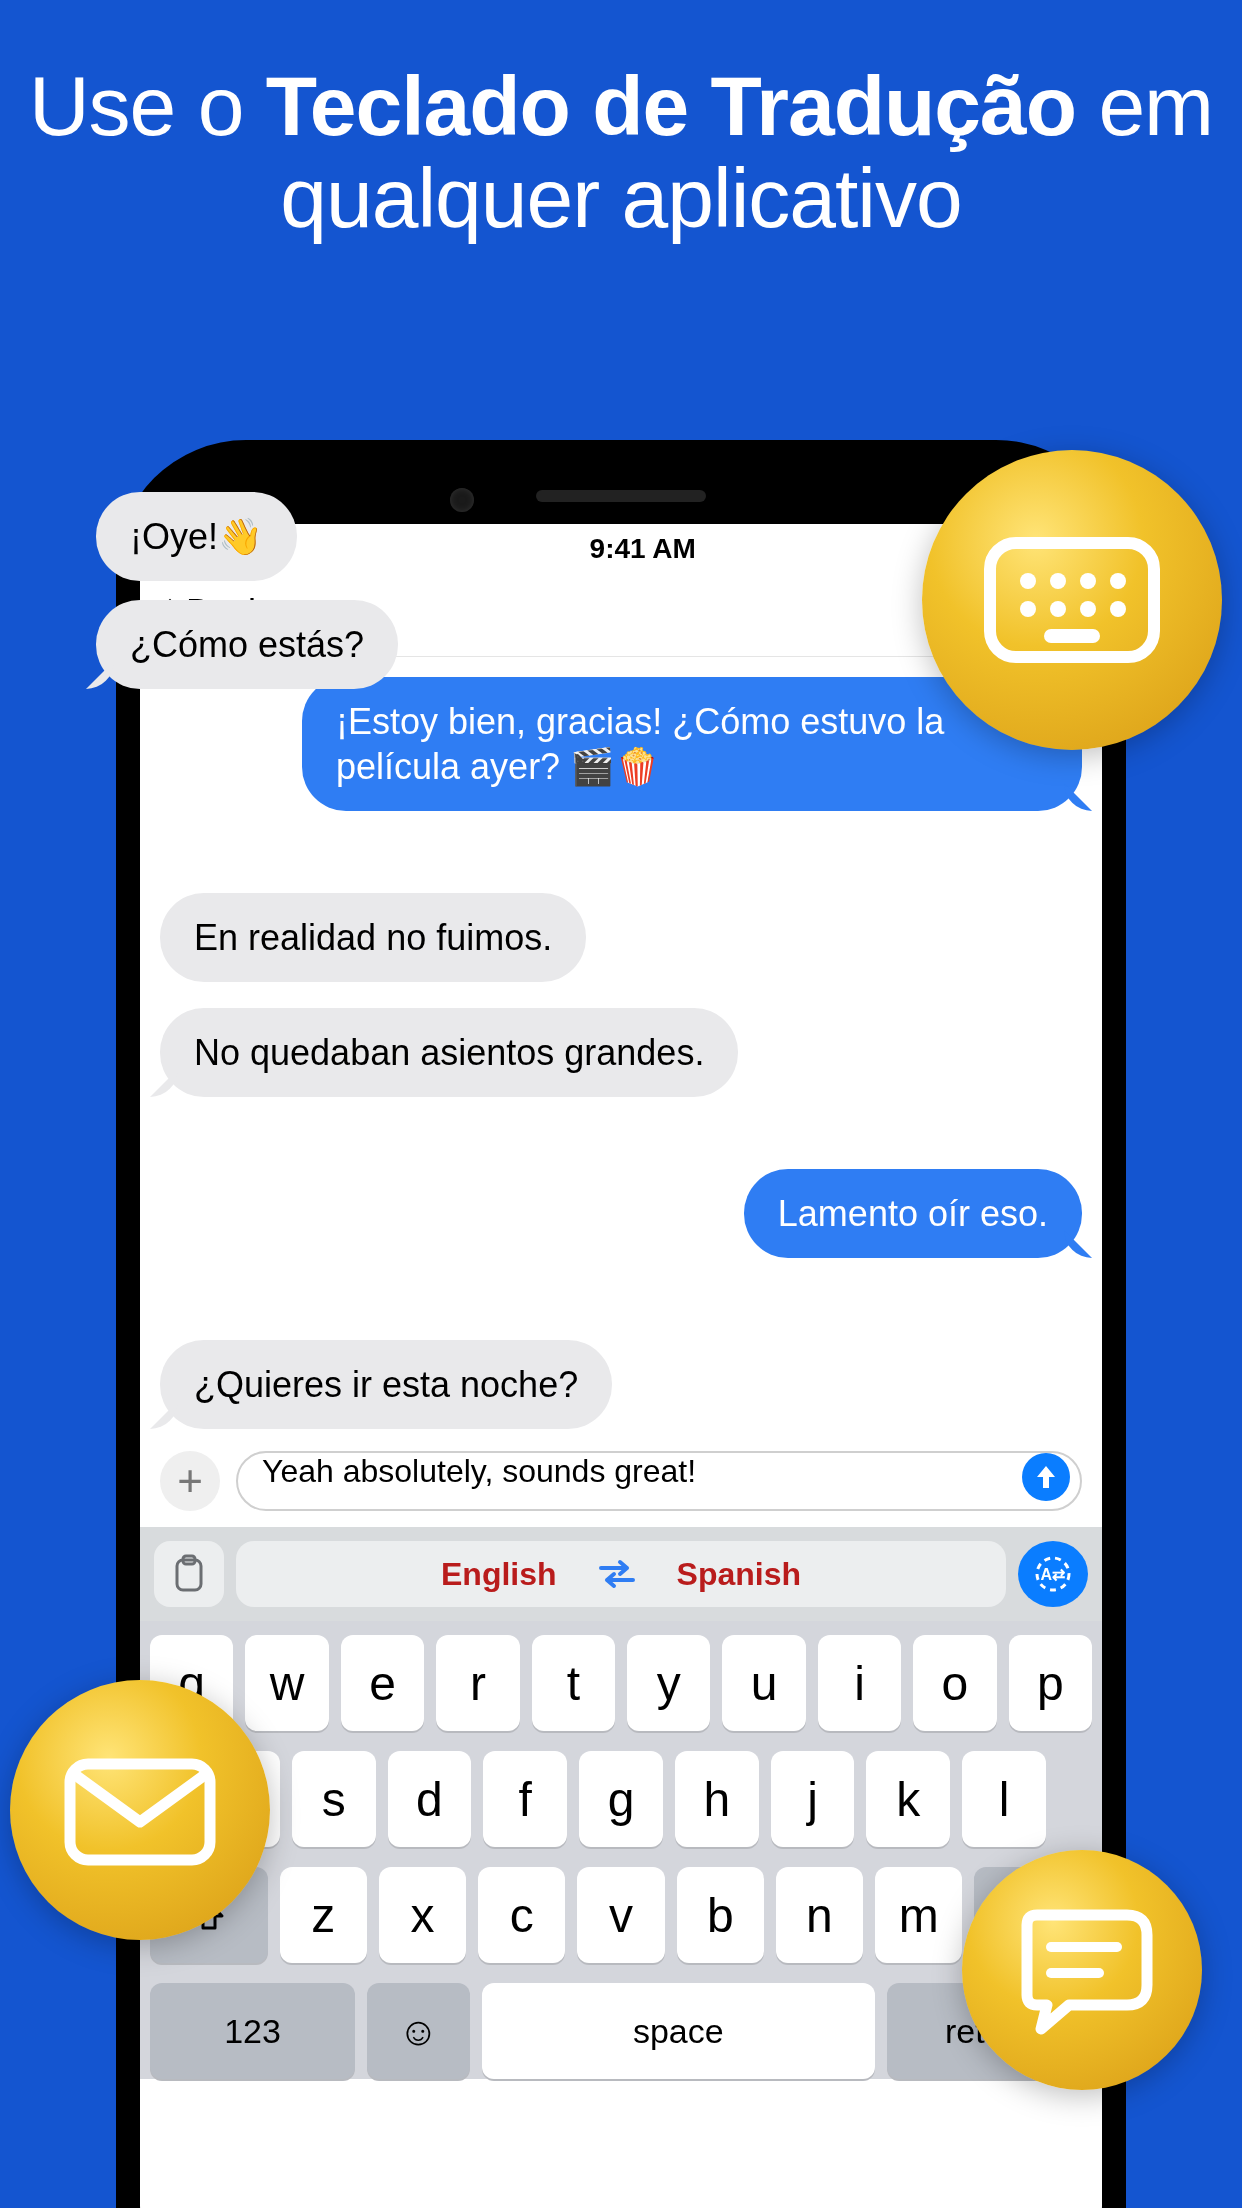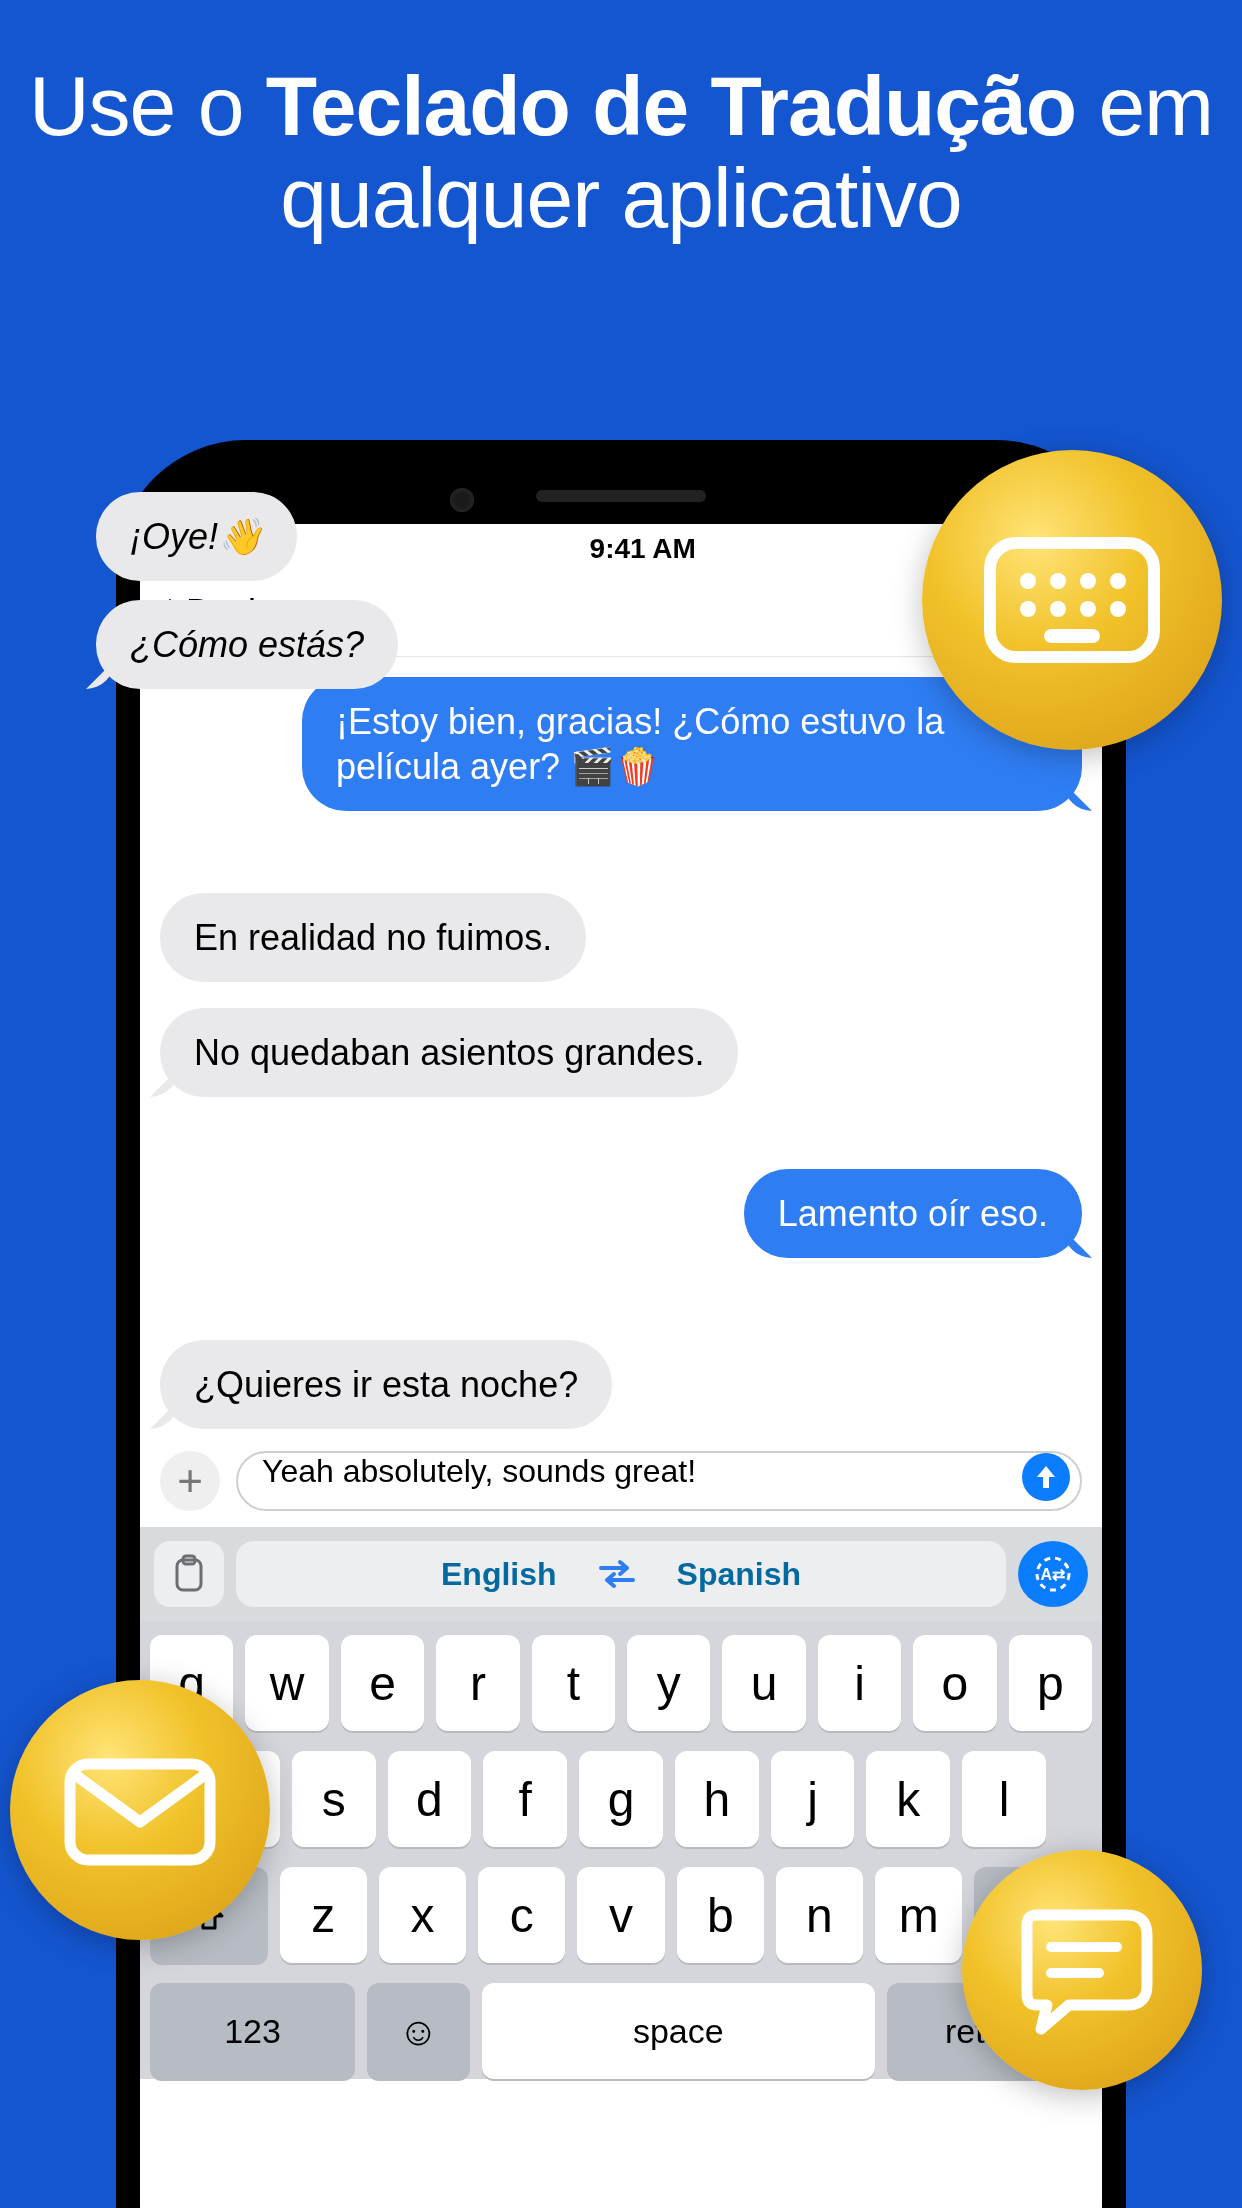--- a/index.html
+++ b/index.html
@@ -211,21 +211,21 @@
   .lang-switch{
     flex:1;
     height:66px;
     background:#eceeef;
     border-radius:18px;
     display:flex;
     align-items:center;
     justify-content:center;
     gap:40px;
     font-size:32px;
-    color:#0369a1;
+    color:#b91c1c;
     font-weight:600;
   }
   .swap{
     color:#2f7df3;
     font-size:32px;
     display:flex;
     align-items:center;
   }
   .translate-btn{
     width:70px; height:66px;
@@ -258,21 +258,20 @@
   }
   .key.space{ flex:4.6; font-size:34px; }
   .key.shift, .key.back { flex:1.35; }
   .key.num, .key.ret { flex:2.4; font-size:34px; }
   .key.emoji{ flex:1.2; font-size:40px; background:#b7bcc4;}
 
   
   .float-bubble{
     position:absolute;
     z-index:5;
-    font-style:italic;
   }
   .fb1{ top:492px; left:96px; }
   .fb2{ top:600px; left:96px; }
 
   
   .gold{
     position:absolute;
     border-radius:50%;
     background: radial-gradient(circle at 38% 30%, #ffe477 0%, #f1c22a 38%, #d79a15 100%);
     box-shadow: 0 6px 30px rgba(0,0,0,.25);

